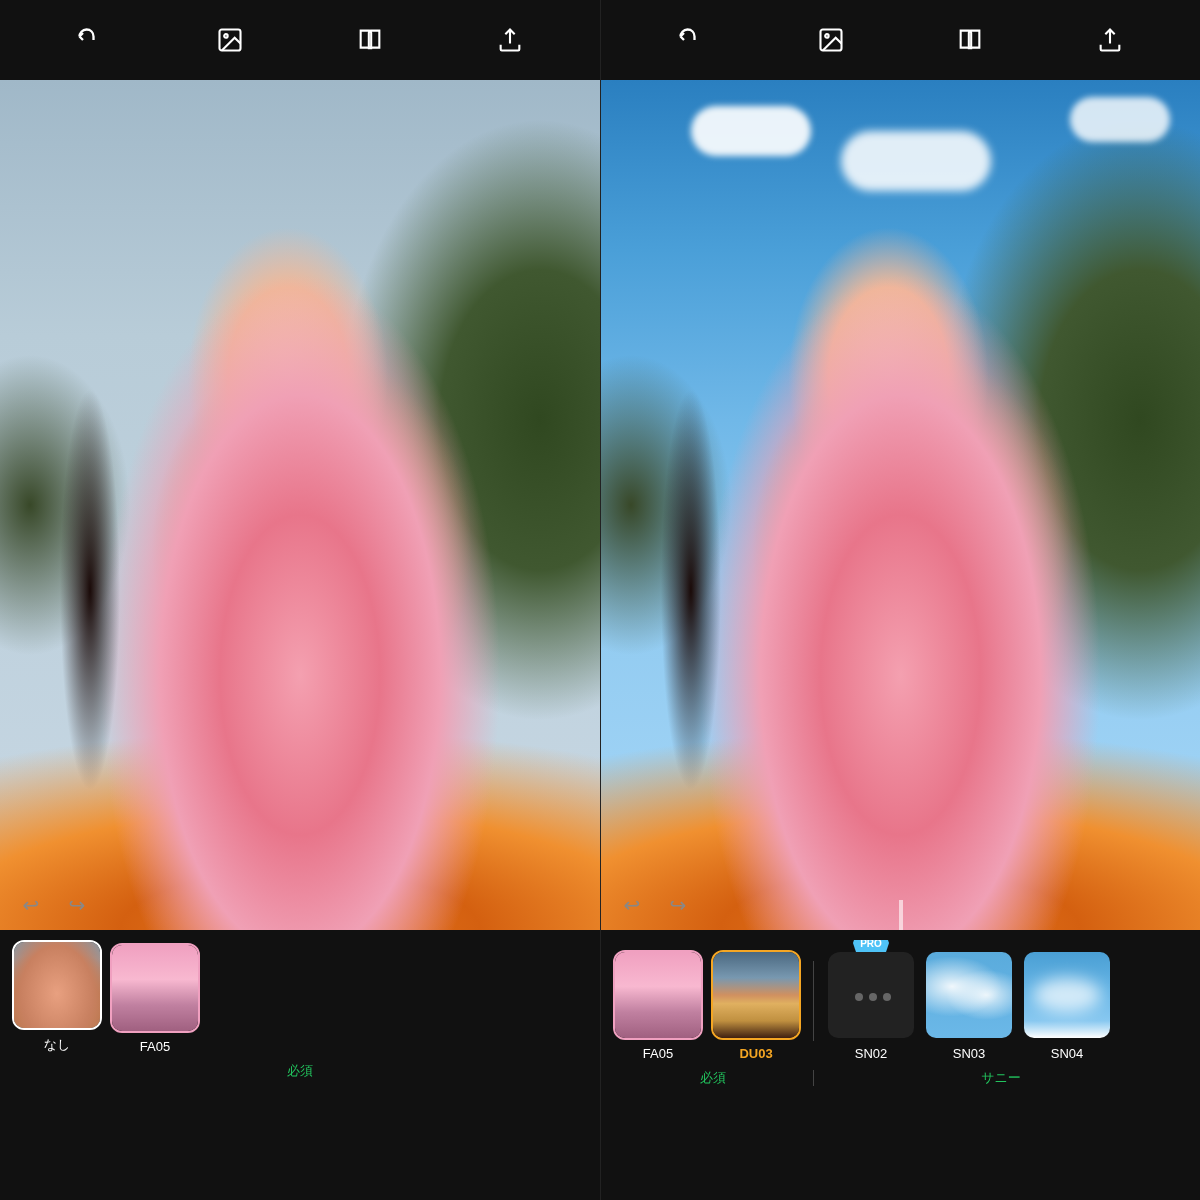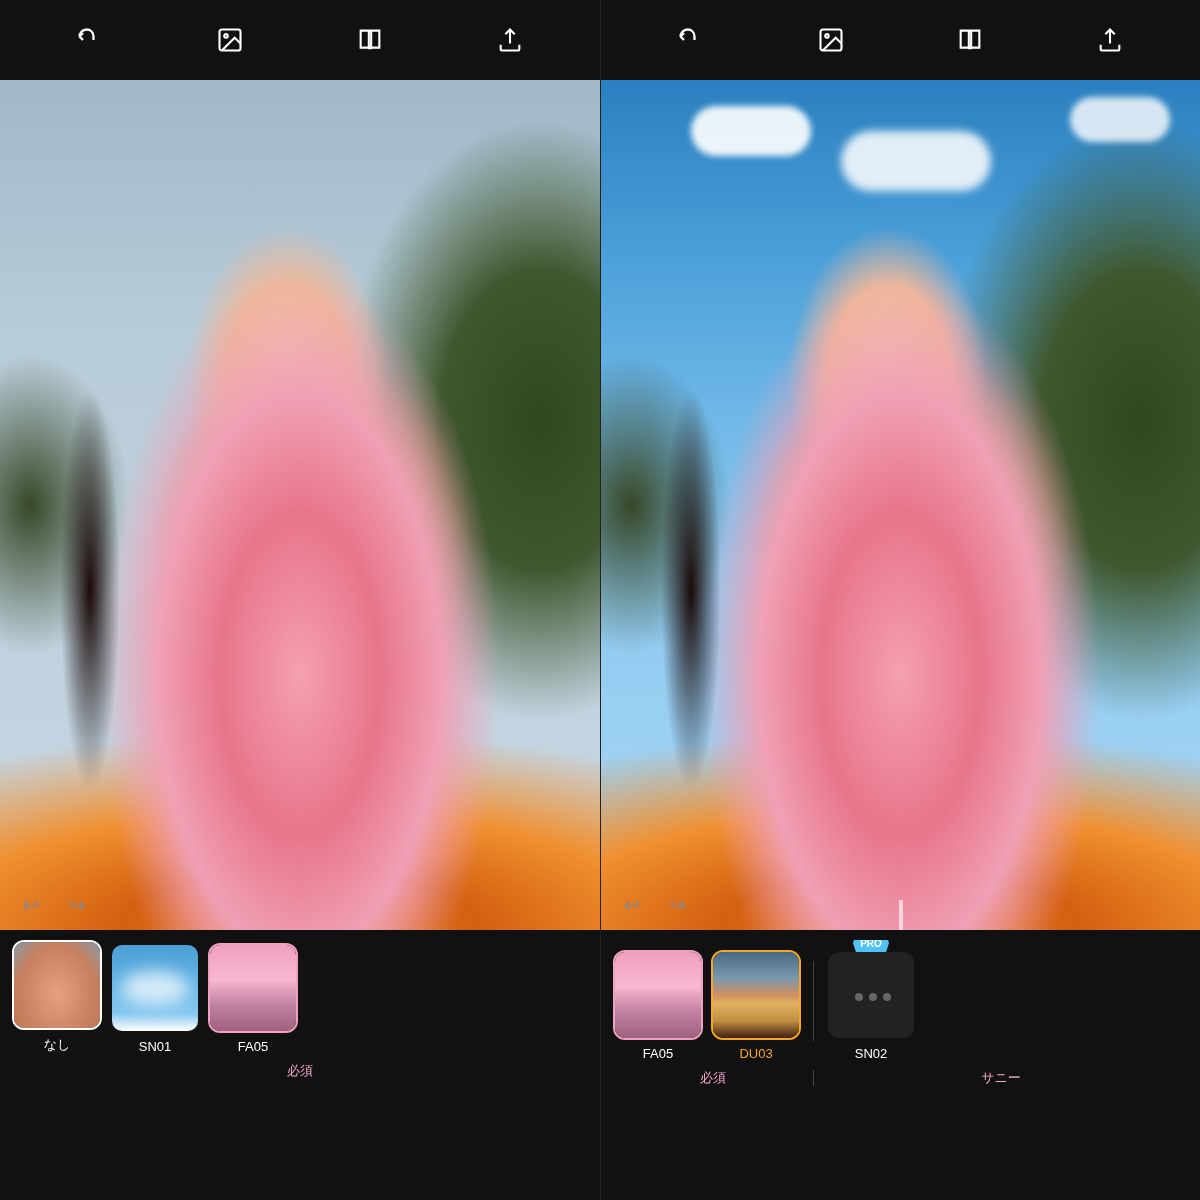--- a/index.html
+++ b/index.html
@@ -316,21 +316,21 @@
 
     .section-label-row {
       display: flex;
       padding: 8px 12px 0 12px;
       gap: 0;
     }
 
     .section-label {
       font-family: Liberation Serif, serif;
       font-size: 13px;
-      color: #f9a8d4;
+      color: #22c55e;
       text-align: center;
     }
 
     
     .icon-svg {
       width: 28px;
       height: 28px;
     }
   </style>
 </head>
@@ -379,26 +379,20 @@
     <div class="filter-strip">
       <div class="filter-scroll">
 
         <div class="filter-item">
           <div class="filter-thumb active">
             <div class="sky-thumb-person filter-thumb-img"></div>
           </div>
           <span class="filter-label">なし</span>
         </div>
 
-        <div class="filter-item">
-          <div class="filter-thumb">
-            <div class="sky-thumb-blue filter-thumb-img"></div>
-          </div>
-          <span class="filter-label">SN01</span>
-        </div>
 
 
 
         <div class="filter-item">
           <div class="filter-thumb" style="border-color: #f0a0c0;">
             <div class="sky-thumb-pink filter-thumb-img"></div>
           </div>
           <span class="filter-label">FA05</span>
         </div>
       </div>
@@ -464,42 +458,54 @@
           <div class="filter-thumb" style="border-color: #f0a0c0;">
             <div class="sky-thumb-pink filter-thumb-img"></div>
           </div>
           <span class="filter-label">FA05</span>
         </div>
 
         <div class="filter-item">
           <div class="filter-thumb active-orange">
             <div class="sky-thumb-orange-clouds filter-thumb-img"></div>
           </div>
-          <span class="filter-label" style="color: #f5a623; font-weight: normal;">DU03</span>
+          <span class="filter-label" style="color: #f5a623; font-weight: bold;">DU03</span>
         </div>
 
         <div class="category-divider"></div>
 
         <div class="filter-item-wrapper">
           <div class="pro-badge">
             <span>PRO</span>
           </div>
           <div class="filter-item" style="margin-top:10px;">
             <div class="filter-thumb">
               <div class="dots-item">
                 <div class="dot"></div>
                 <div class="dot"></div>
                 <div class="dot"></div>
               </div>
             </div>
             <span class="filter-label">SN02</span>
           </div>
         </div>
 
-
+        <div class="filter-item">
+          <div class="filter-thumb">
+            <div class="sky-thumb-clouds-white filter-thumb-img"></div>
+          </div>
+          <span class="filter-label">SN03</span>
+        </div>
+
+        <div class="filter-item">
+          <div class="filter-thumb">
+            <div class="sky-thumb-blue filter-thumb-img"></div>
+          </div>
+          <span class="filter-label">SN04</span>
+        </div>
       </div>
 
       <div class="section-label-row">
         <div class="section-label" style="width:200px; text-align:center;">必須</div>
         <div style="width:1px; background:#444; height:16px; align-self:center;"></div>
         <div class="section-label" style="flex:1; text-align:center;">サニー</div>
       </div>
     </div>
   </div>
 </div>

